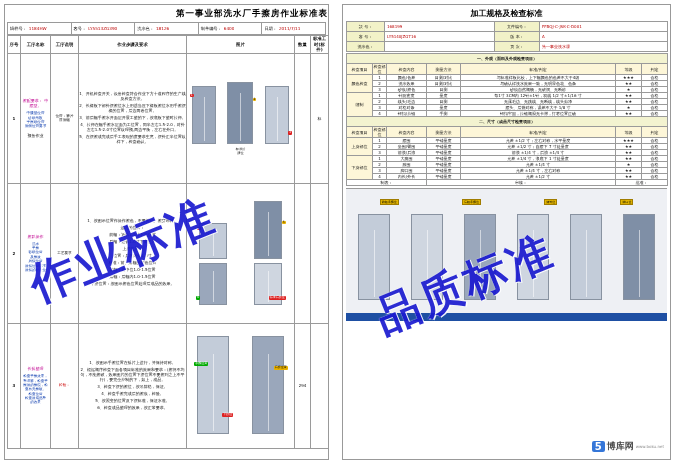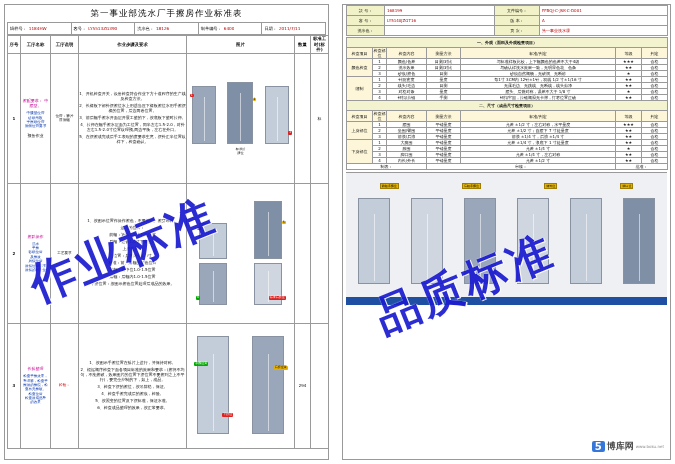--- a/index.html
+++ b/index.html
@@ -7,21 +7,21 @@
   .page{position:relative;width:675px;height:464px;}
   .doc{position:absolute;top:4px;background:#fff;border:1px solid #999;box-sizing:border-box;overflow:hidden;}
   .docL{left:4px;width:325px;height:456px;}
   .docR{left:342px;width:329px;height:456px;}
 
   
   .tbl{width:100%;border-collapse:collapse;table-layout:fixed;}
   .tbl td,.tbl th{border:0.5px solid #9a9a9a;padding:0;font-size:4px;line-height:1.25;text-align:center;vertical-align:middle;color:#111;}
 
   
-  .l-title{text-align:center;font-size:8.5px;font-weight:normal;letter-spacing:1px;padding:3px 0 2px;color:#000;}
+  .l-title{text-align:right;font-size:8.5px;font-weight:bold;letter-spacing:1px;padding:3px 0 2px;color:#000;}
   .l-meta{display:flex;border:0.5px solid #9a9a9a;margin:0 2px;}
   .l-meta .cell{flex:1;display:flex;align-items:center;border-right:0.5px solid #9a9a9a;height:11px;}
   .l-meta .cell:last-child{border-right:0;}
   .l-meta .lbl{font-size:4.2px;padding-left:2px;color:#000;white-space:nowrap;}
   .l-meta .val{font-size:4.2px;color:#b00;padding-left:2px;white-space:nowrap;overflow:hidden;}
   .l-head td{background:#fff;font-size:4.4px;font-weight:bold;height:12px;}
   .cellnum{font-size:5px;font-weight:bold;}
   .magenta{color:#c0008f;}
   .red{color:#cc0000;}
   .blue{color:#0033aa;}
@@ -255,20 +255,21 @@
         <td></td>
       </tr>
     </tbody>
       </table>
 
     <div class="wm wmL">作业标准</div>
   </div>
 
   <div class="doc docR">
 
+    <div class="r-title">加工规格及检查标准</div>
 
     <table class="tbl r-meta" style="margin:0 3px;width:321px;">
       <colgroup>
           <col style="width:38px">
           <col style="width:110px">
           <col style="width:45px">
           <col style="width:128px">
         </colgroup>
       <tbody>
           <tr>

